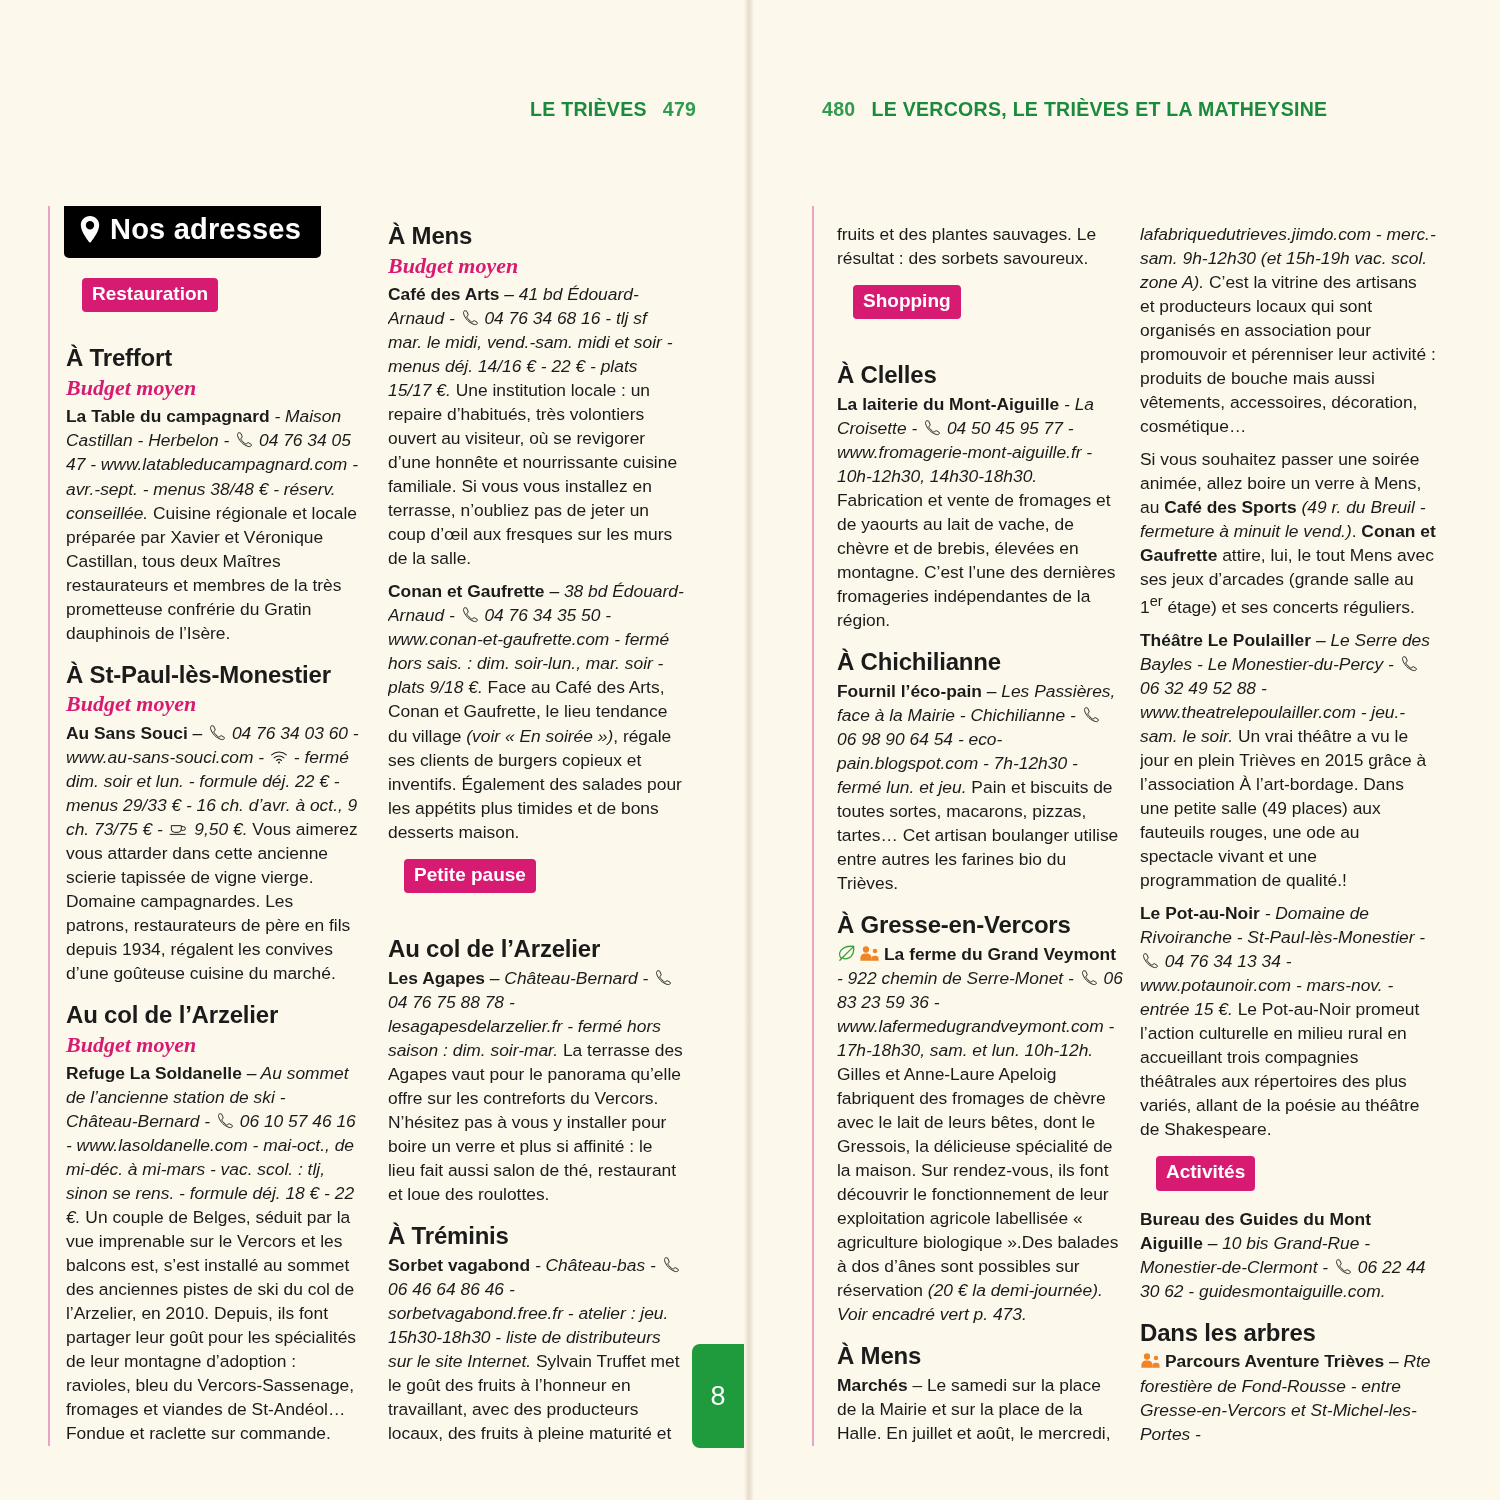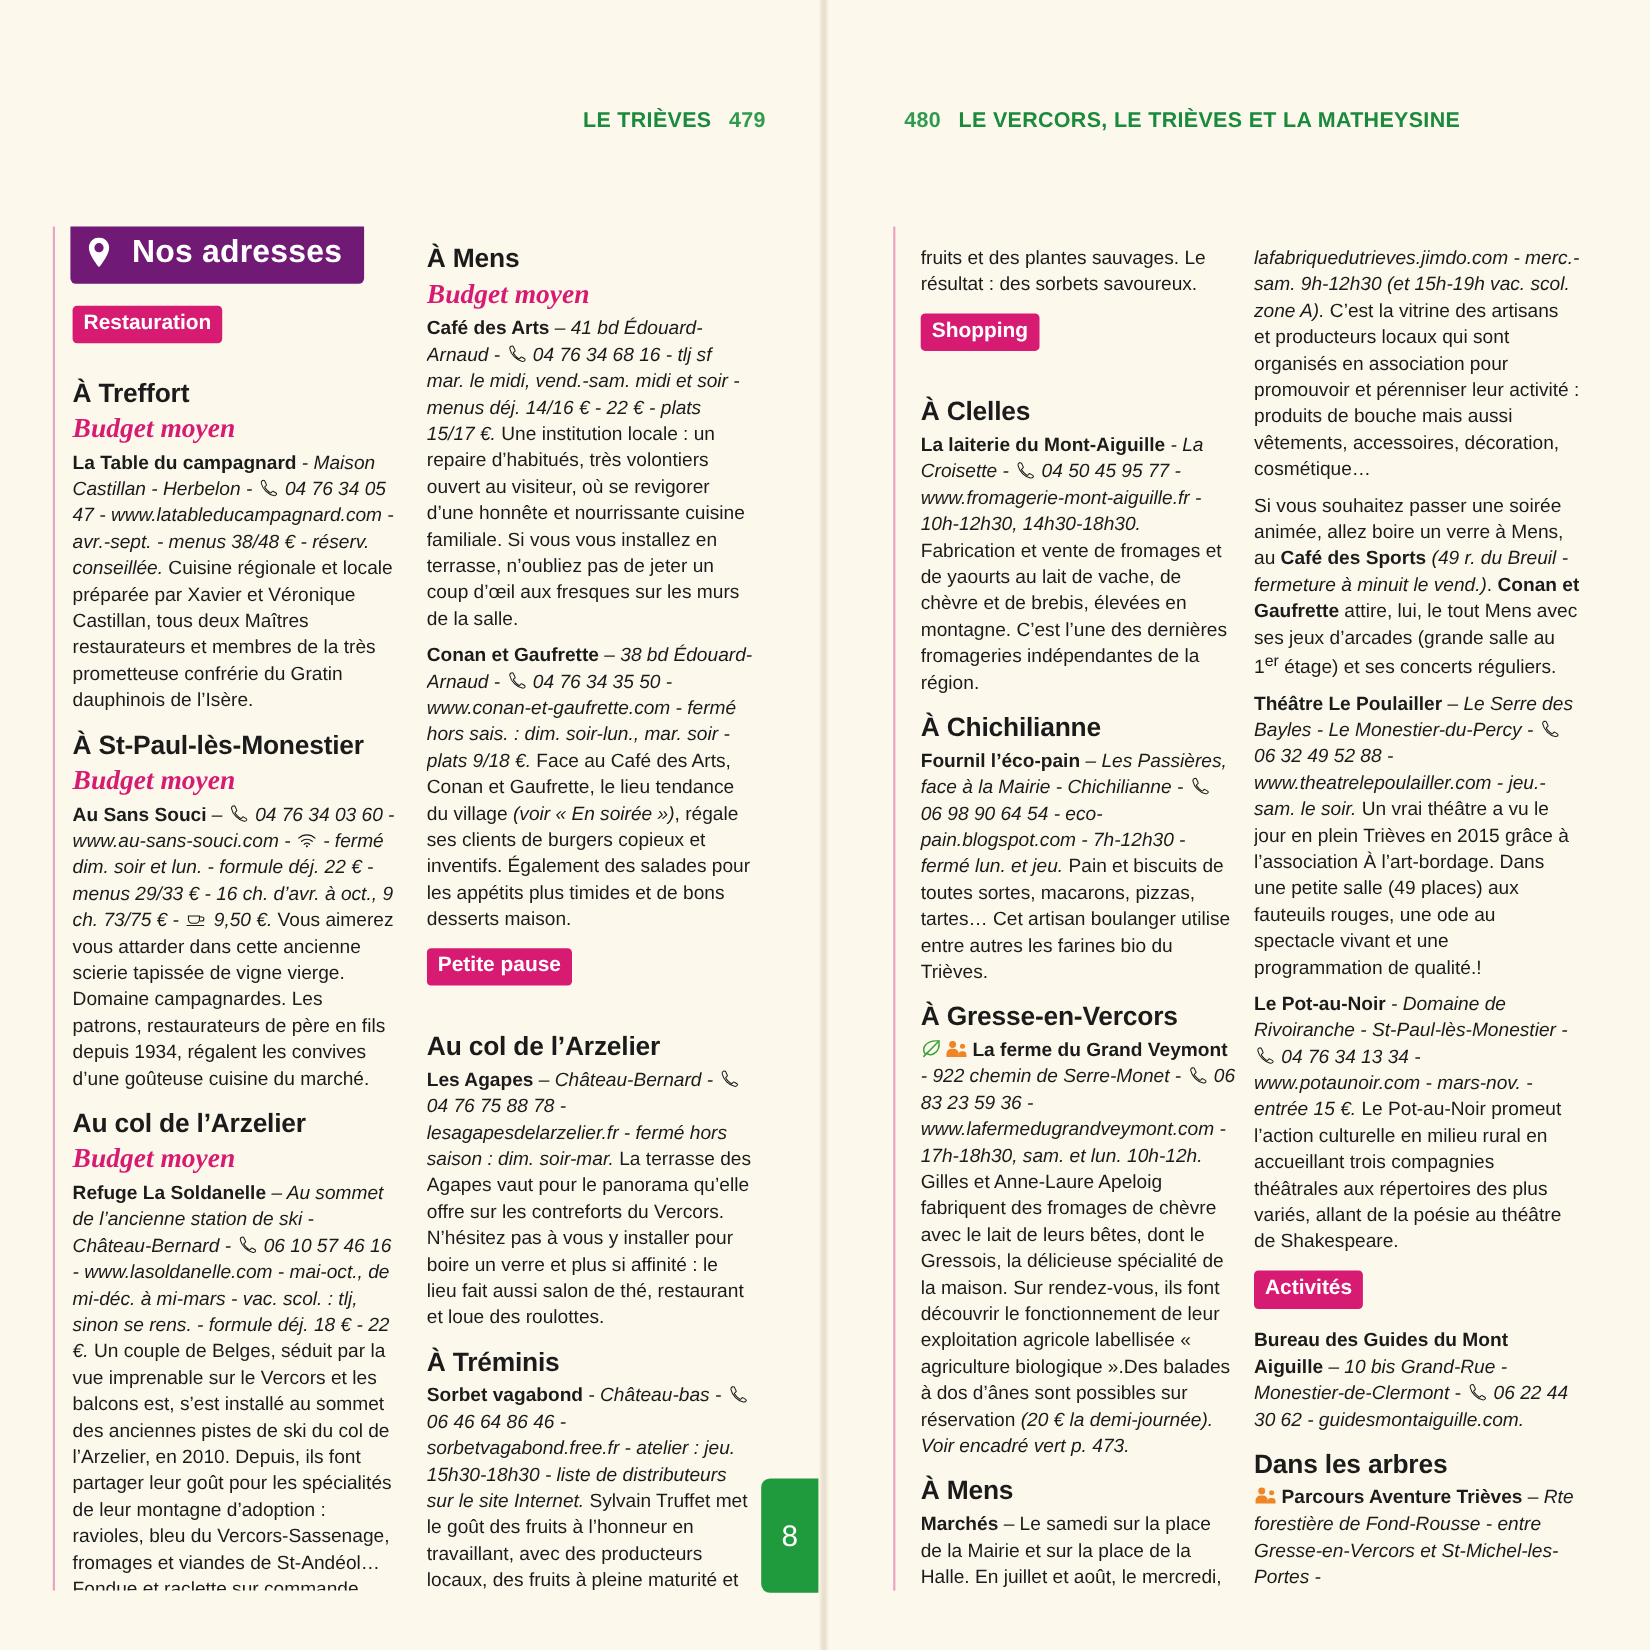--- a/index.html
+++ b/index.html
@@ -42,51 +42,51 @@
     hyphens:none;
   }
   .col.rule { border-left:2px solid #e9a3c3; padding-left:16px; width:312px; }
   #col1 { left:48px; }
   #col2 { left:388px; }
   #col3 { left:812px;padding-left:23px; }
   #col4 { left:1140px; }
 
   
   .banner {
-    display:inline-flex; align-items:center; gap:20px;
-    background:#701a75; color:#fff;
+    display:inline-flex; align-items:center; gap:10px;
+    background:#000000; color:#fff;
     font-size:29px; font-weight:bold;
     padding:7px 20px 9px 16px;
     border-radius:5px;
     margin:-4px 0 20px -2px;
     letter-spacing:.2px;
   }
   .pin { width:20px; height:27px; flex:0 0 auto; display:block; }
 
   
   .tag {
     display:inline-block;
     background:#d81b72; color:#fff;
     font-size:19px; font-weight:bold;
     padding:3px 10px 5px 10px;
     border-radius:4px;
-    margin:6px 0 16px 0;
+    margin:6px 0 16px 16px;
   }
   .tag.first { margin-top:0; }
 
   
   h3.place {
     font-size:24px; font-weight:bold; margin:16px 0 3px 0;
     line-height:1.16; letter-spacing:-.2px;
   }
   h3.place.tight { margin-top:26px; }
   .budget {
     font-family:"Liberation Serif", serif;
     font-style:italic; font-weight:bold;
-    color:#d81b72; font-size:25px;
+    color:#d81b72; font-size:22px;
     margin:2px 0 3px 0; line-height:1.2;
   }
 
   
   p.entry { margin:0 0 9px 0; }
   p.entry.nogap { margin-bottom:0; }
   b.name { font-weight:bold; }
   i.det { font-style:italic; }
 
   

